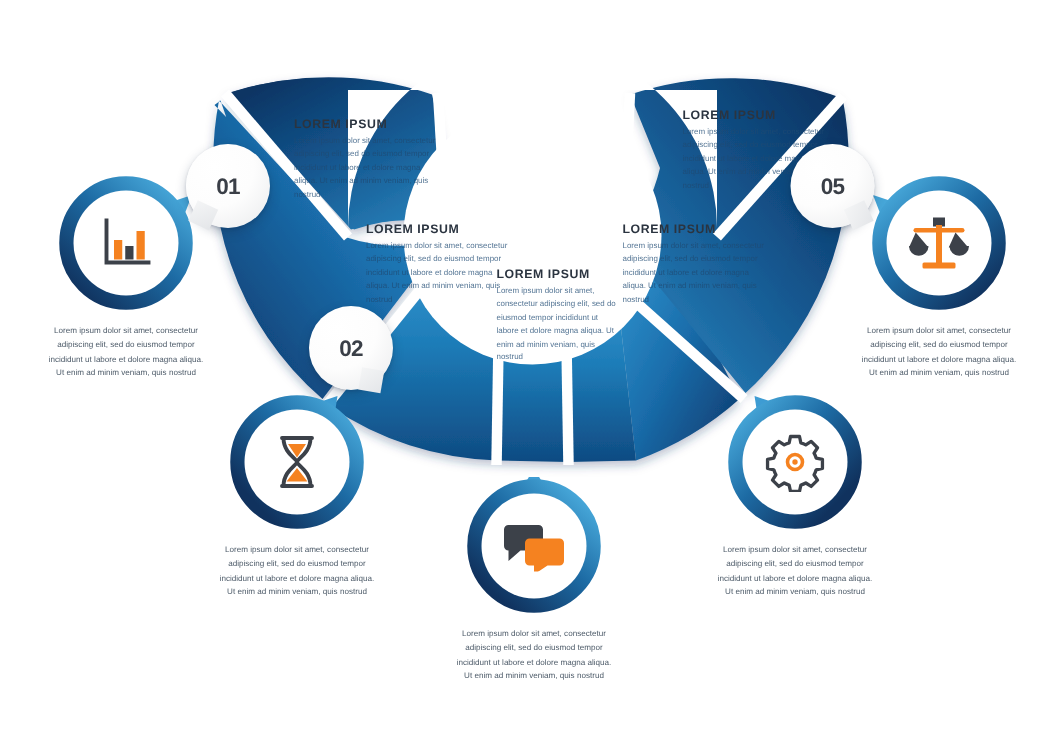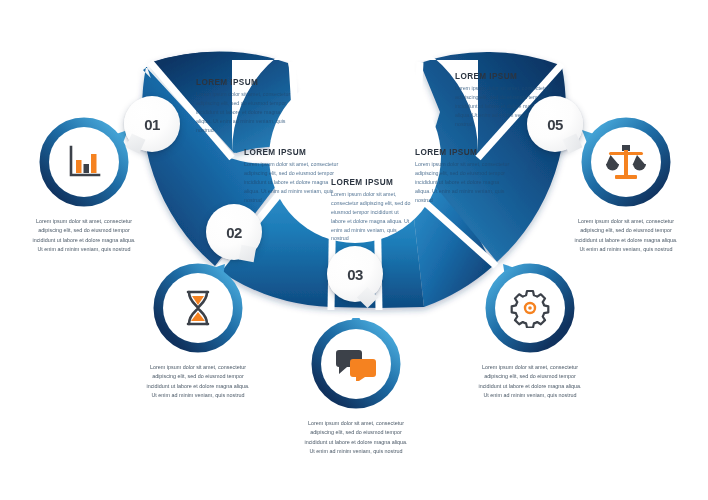--- a/index.html
+++ b/index.html
@@ -250,24 +250,20 @@
   <div class="badge" style="left:124px; top:96px;">
     <span class="badge-tip" style="left:4px; top:40px; transform:rotate(25deg);"></span>
     <span class="badge-num">01</span>
   </div>
 
   <div class="badge" style="left:206px; top:204px;">
     <span class="badge-tip" style="left:34px; top:42px; transform:rotate(10deg);"></span>
     <span class="badge-num">02</span>
   </div>
 
-  <div class="badge" style="left:327px; top:246px;">
-    <span class="badge-tip" style="left:33px; top:44px; transform:rotate(45deg);"></span>
-    <span class="badge-num">03</span>
-  </div>
 
 
   <div class="badge" style="left:527px; top:96px;text-align:right;">
     <span class="badge-tip" style="left:38px; top:40px; transform:rotate(-25deg);"></span>
     <span class="badge-num">05</span>
   </div>
 
   <div class="node" style="left:38px; top:116px;">
     <div class="ring-wrap">
       <svg class="ring" viewBox="0 0 92 92">

